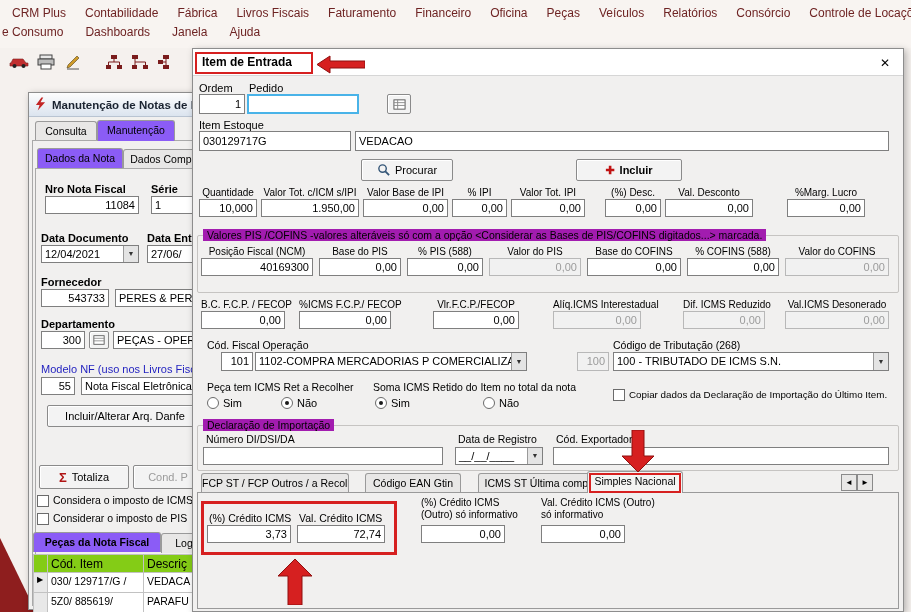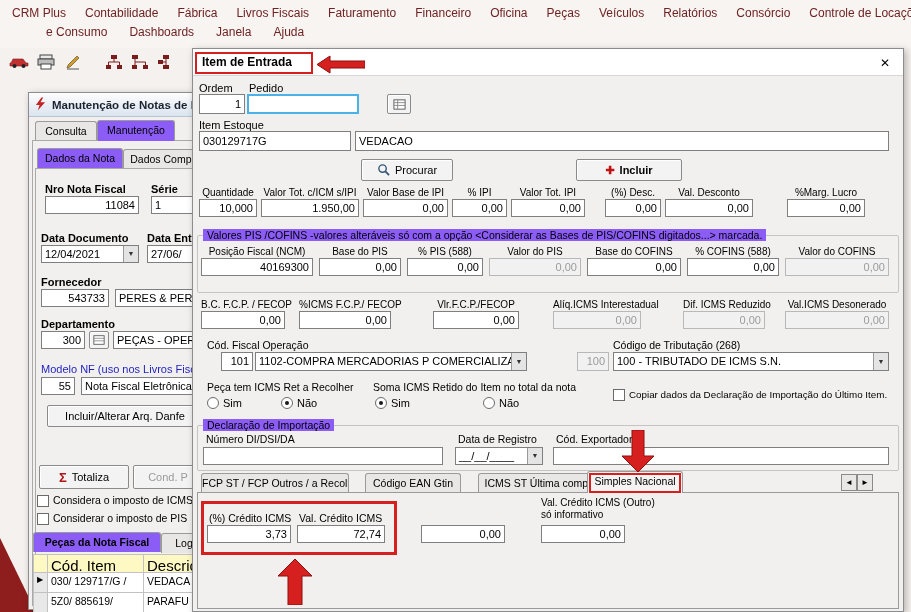--- a/index.html
+++ b/index.html
@@ -4,21 +4,21 @@
 <style>
   * { margin:0; padding:0; box-sizing:border-box; }
   html,body { width:911px; height:612px; }
   body { position:relative; overflow:hidden; background:#f5f1ee;
          font-family:"Liberation Sans", sans-serif; font-size:11px; color:#000; }
 
   
   .menubar { position:absolute; left:0; top:0; right:0; height:48px; background:#f8f4f1; }
   .menu-row { display:flex; gap:19px; padding:6px 12px 0 12px; white-space:nowrap;
               color:#6e2323; font-size:12px; overflow:hidden; }
-  .menu-row.second { padding-top:5px; gap:22px; padding-left:2px;margin-left:44px; }
+  .menu-row.second { padding-top:5px; gap:22px; padding-left:2px; }
   .menu-item { cursor:default; }
 
   
   .toolbar { position:absolute; left:0; top:48px; width:192px; height:28px;
              display:flex; align-items:center; gap:5px; padding-left:8px; background:#f5f1ee; }
   .tool-btn { width:22px; height:22px; display:flex; align-items:center; justify-content:center; }
   .tool-btn svg { display:block; }
   .org-group { margin-left:14px; display:flex; gap:4px; }
 
   
@@ -32,21 +32,21 @@
   .blue { color:#1f1fbf; }
   .box { position:absolute; background:#fff; border:1px solid #7f7f7f; font-size:11px;
          padding:1px 3px; height:18px; line-height:14px; overflow:hidden; white-space:nowrap; }
   .num { text-align:right; }
   .dis { background:#f1f1f1; color:#9b9b9b; border-color:#b8b8b8; }
   .btn { position:absolute; background:#f3f3f3; border:1px solid #8a8a8a; border-radius:2px;
          display:flex; align-items:center; justify-content:center; gap:5px; font-size:11px;
          box-shadow:inset 1px 1px 0 #fff; cursor:pointer; white-space:nowrap; }
   .btn.disb { color:#9b9b9b; }
   .grp { position:absolute; border:1px solid #c6c4c2; border-radius:2px; }
-  .grp-cap { position:absolute; background:#8b5cf6; padding:0 4px; font-size:10.5px; white-space:nowrap; }
+  .grp-cap { position:absolute; background:#a21caf; padding:0 4px; font-size:10.5px; white-space:nowrap; }
   .combo-arrow { position:absolute; right:0; top:0; bottom:0; width:15px; background:#e4e4e4;
                  border-left:1px solid #9a9a9a; font-size:7px; display:flex; align-items:center;
                  justify-content:center; color:#333; cursor:pointer; }
   .radio { position:absolute; width:12px; height:12px; border-radius:50%; background:#fff;
            border:1px solid #6b6b6b; }
   .radio.on::after { content:""; position:absolute; left:3px; top:3px; width:4px; height:4px;
                      border-radius:50%; background:#1a1a1a; }
   .chk { position:absolute; width:12px; height:12px; background:#fff; border:1px solid #6b6b6b; }
 
   
@@ -78,21 +78,21 @@
                  background:linear-gradient(#fdfdfd,#dbe4ef); border-bottom:1px solid #b9c4d2;
                  display:flex; align-items:center; gap:6px; padding-left:6px; }
   .bw-title { font-size:11.5px; font-weight:bold; color:#1a2330; white-space:nowrap; overflow:hidden; }
   .bw-tab { position:absolute; height:20px; line-height:19px; text-align:center; font-size:10.5px;
             background:#e8e7e6; border:1px solid #9a9a9a; border-bottom:none;
             border-radius:3px 3px 0 0; cursor:pointer; white-space:nowrap; overflow:hidden; }
   .bw-tab.active { background:#8b5cf6; z-index:2; }
   .bw-frame { position:absolute; border:1px solid #a9a9a9; background:#f1f0ef; }
   .grid-cell { position:absolute; border:1px solid #c2c2c2; background:#fff; font-size:10.5px;
                padding:2px 3px; overflow:hidden; white-space:nowrap; height:21px; }
-  .grid-head { background:#fef9c3; font-size:15px; height:19px; padding:2px 3px; }
+  .grid-head { background:#84cc16; font-size:12px; height:19px; padding:2px 3px; }
 
   
   .anno-box { position:absolute; border:2px solid #d62020; z-index:6; pointer-events:none; }
   .anno { position:absolute; z-index:7; pointer-events:none; }
 
   .corner-graphic { position:absolute; left:0; top:538px; width:36px; height:74px;
                     background:#8e1e1e; clip-path:polygon(0 0, 100% 100%, 0 100%); z-index:0; }
 </style>
 </head>
 <body>
@@ -467,20 +467,21 @@
   <div class="tab-scroll" style="left:648px;">◄</div>
   <div class="tab-scroll" style="left:664px;">►</div>
 
   <div class="tabpanel"></div>
 
   <span class="lbl" style="left:16px; top:463px; font-size:10.5px;">(%) Crédito ICMS</span>
   <div class="box num" style="left:14px; top:476px; width:84px;">3,73</div>
   <span class="lbl" style="left:106px; top:463px; font-size:10.5px;">Val. Crédito ICMS</span>
   <div class="box num" style="left:104px; top:476px; width:88px;">72,74</div>
 
+  <span class="lbl" style="left:228px; top:448px; font-size:10px; white-space:normal; width:102px; line-height:12px;">(%) Crédito ICMS (Outro) só informativo</span>
   <div class="box num" style="left:228px; top:476px; width:84px;">0,00</div>
   <span class="lbl" style="left:348px; top:448px; font-size:10px; white-space:normal; width:118px; line-height:12px;">Val. Crédito ICMS (Outro) só informativo</span>
   <div class="box num" style="left:348px; top:476px; width:84px;">0,00</div>
 
   <div class="anno-box" style="left:2px; top:3px; width:118px; height:22px;"></div>
   <div class="anno" style="left:124px; top:6px;">
     <svg width="48" height="19" viewBox="0 0 48 19">
         <polygon points="0,9.5 13,1 13,6 48,6 48,13 13,13 13,18" fill="#d62020" stroke="#8f0f0f" stroke-width="1"></polygon>
       </svg>
   </div>

